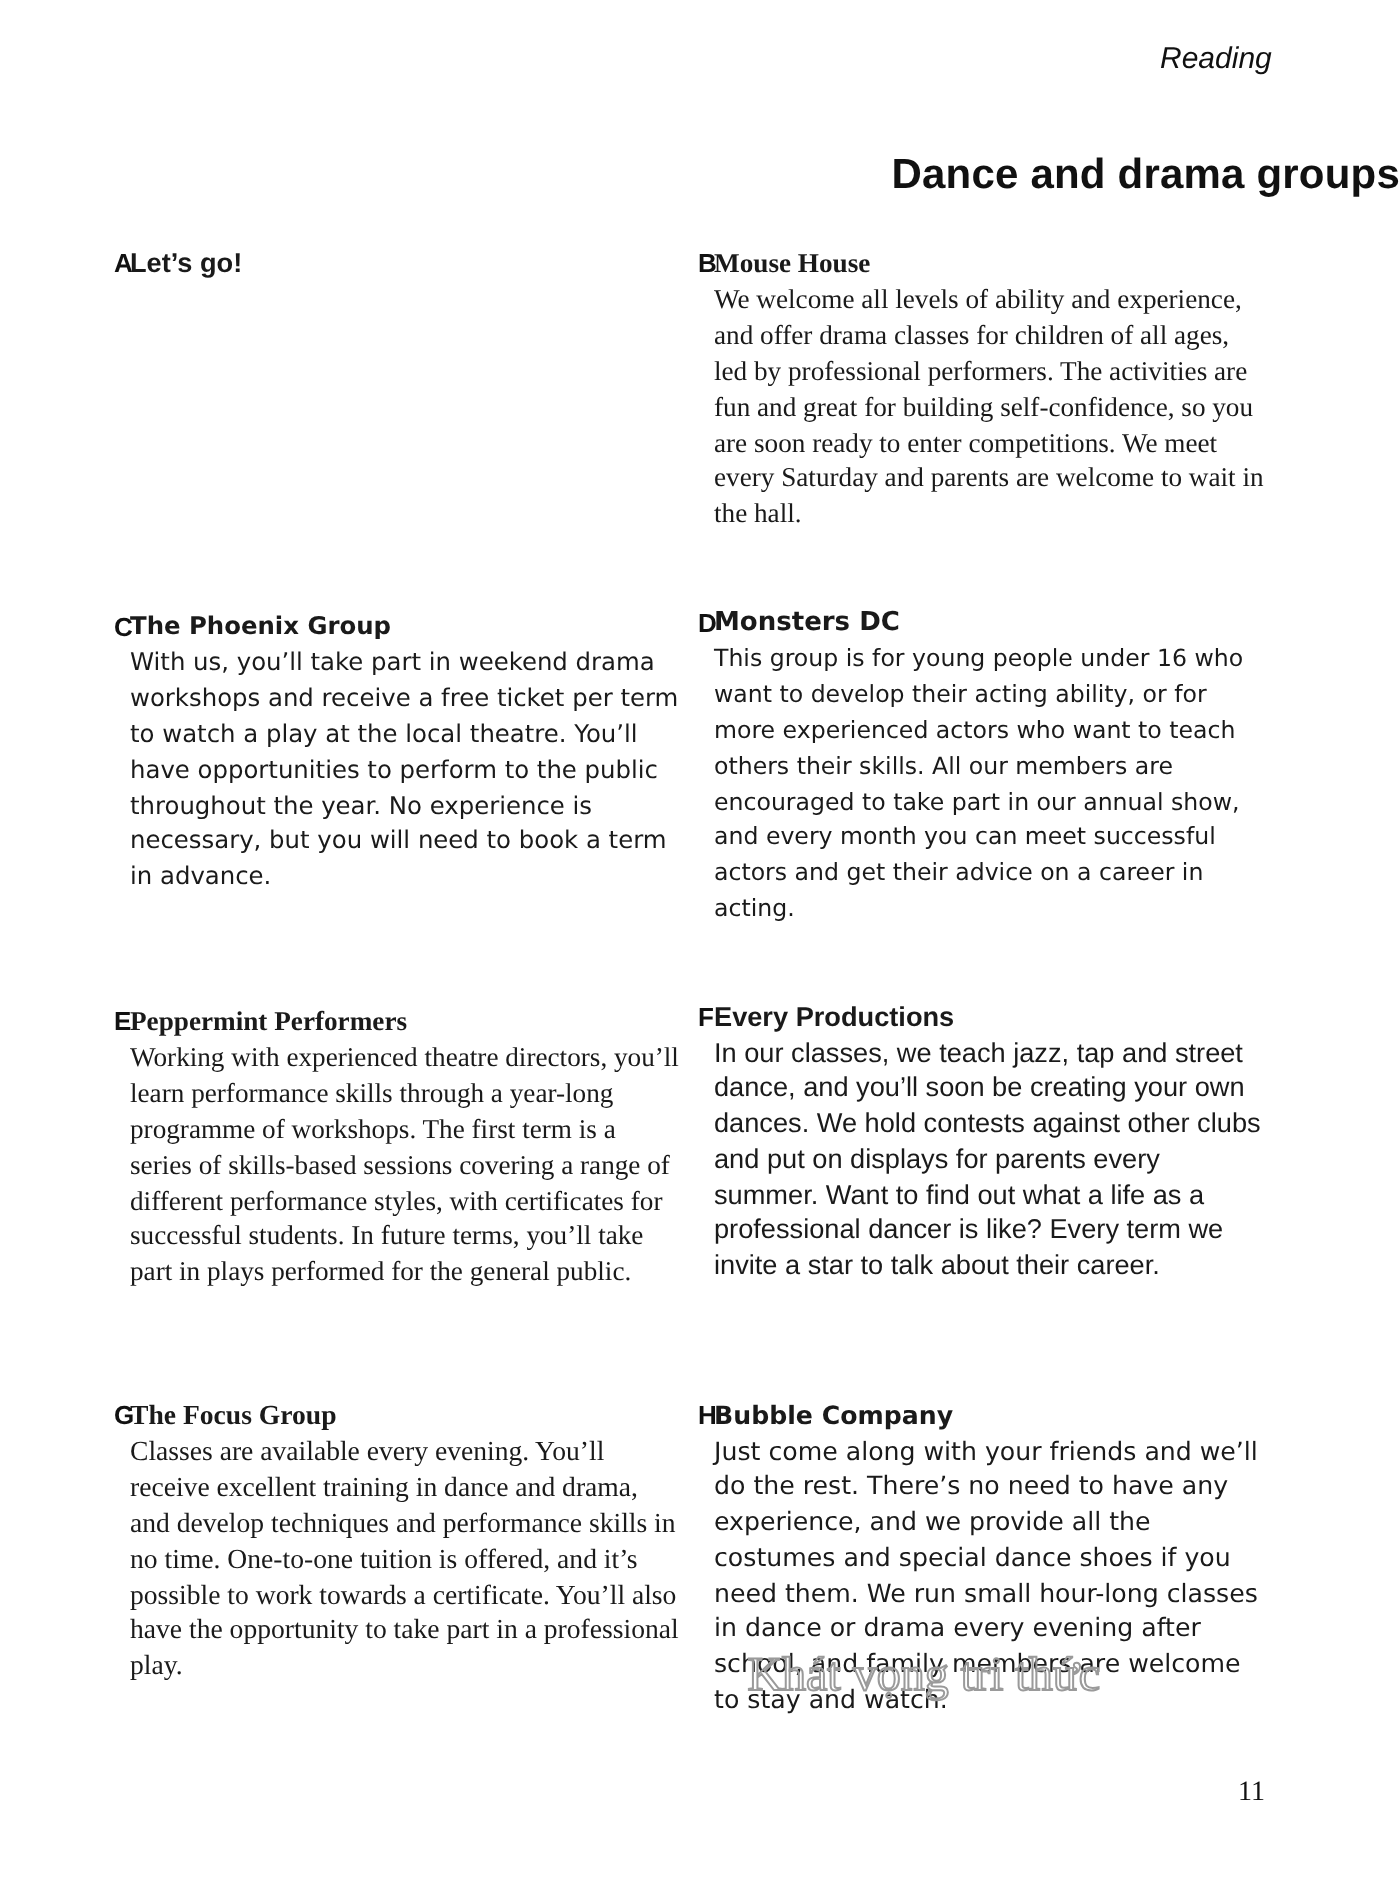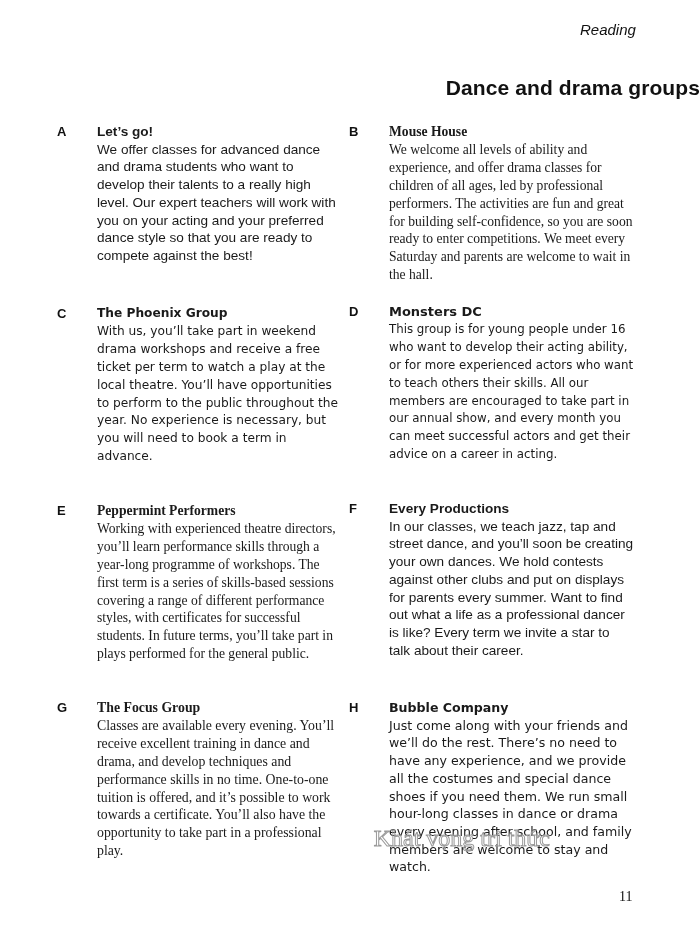--- a/index.html
+++ b/index.html
@@ -18,21 +18,21 @@
       font-size: 21px; color: #111; letter-spacing: 0.1px;
     }
     .ad {
       position: absolute; width: 280px;
     }
     .ad .letter {
       position: absolute; left: 0; top: 0;
       font-family: "Liberation Sans", sans-serif; font-weight: bold;
       font-size: 13px; color: #111;
     }
-    .ad .content { margin-left: 40px; }
+    .ad .content { margin-left: 8px; }
     .ad .name { font-weight: bold; margin: 0; }
     .ad .body { margin: 0; }
     
     .f-sans   { font-family: "Liberation Sans", sans-serif; font-size: 13.6px; line-height: 17.7px; }
     .f-serif  { font-family: "Liberation Serif", serif; font-size: 13.6px; line-height: 17.9px; }
     .f-gill   { font-family: "DejaVu Sans", sans-serif; font-size: 12.2px; line-height: 17.9px; }
     .f-times  { font-family: "Liberation Serif", serif; font-size: 13.8px; line-height: 17.9px; }
     .f-round  { font-family: "DejaVu Sans", sans-serif; font-size: 12.6px; line-height: 17.7px; }
     .f-sans .name, .f-round .name { font-family: inherit; }
     .page-number {
@@ -57,21 +57,20 @@
 </head>
 <body>
 
 <div class="section-label">Reading</div>
 <h1 class="page-title" style="margin:0;">Dance and drama groups</h1>
 
 <div class="ad f-sans" style="left:57px; top:123px; width:285px;">
   <span class="letter">A</span>
   <div class="content">
     <p class="name">Let’s go!</p>
-    <p class="body">We offer classes for advanced dance and drama students who want to develop their talents to a really high level. Our expert teachers will work with you on your acting and your preferred dance style so that you are ready to compete against the best!</p>
   </div>
 </div>
 
 <div class="ad f-serif" style="left:349px; top:123px; width:285px;">
   <span class="letter">B</span>
   <div class="content">
     <p class="name">Mouse House</p>
     <p class="body">We welcome all levels of ability and experience, and offer drama classes for children of all ages, led by professional performers. The activities are fun and great for building self-confidence, so you are soon ready to enter competitions. We meet every Saturday and parents are welcome to wait in the hall.</p>
   </div>
 </div>

